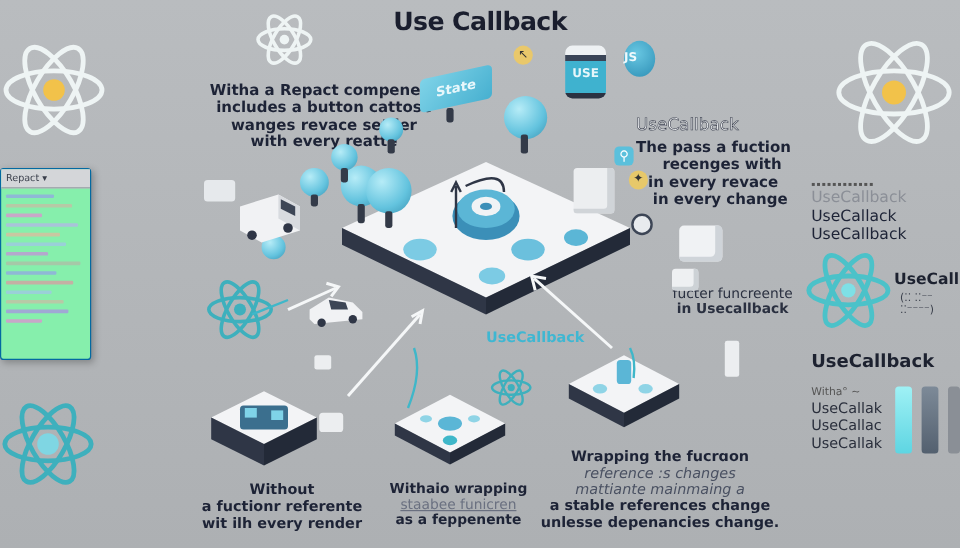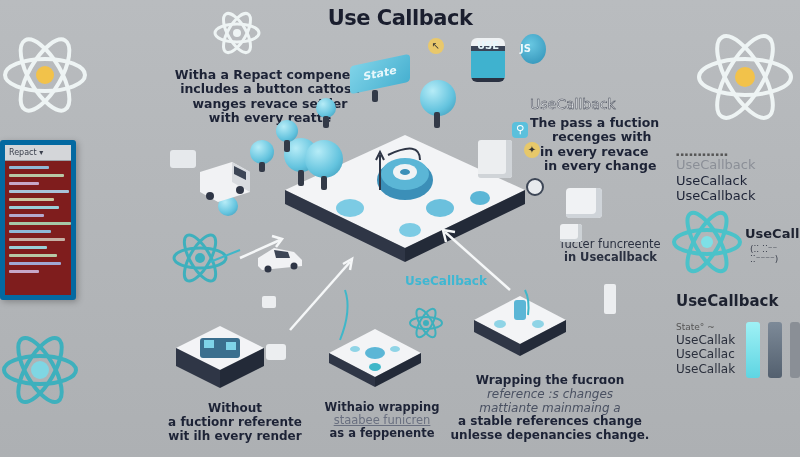--- a/index.html
+++ b/index.html
@@ -29,21 +29,21 @@
 
   .right-list { left: 676px; top: 151px; font-size: 13px; color:#1d2336; line-height: 1.2; }
   .right-list .tiny { font-size: 5px; color:#555; letter-spacing: 1px; }
   .right-list .faded { color:#8b8f97; }
   .right-big { left: 676px; top: 292px; font-size: 15px; font-weight: bold; }
   .right-small-list { left: 676px; top: 322px; font-size: 12px; line-height: 1.2; color:#2a2f3c; }
   .right-mid-label { left: 745px; top: 226px; font-size: 13px; font-weight: bold; }
 
   .code-panel {
     left: 0; top: 140px; width: 76px; height: 160px;
-    background: #7f1d1d; border: 5px solid #0369a1; border-radius: 3px;
+    background: #86efac; border: 1px solid #0369a1; border-radius: 3px;
     box-shadow: 2px 2px 6px rgba(0,0,0,0.25);
   }
   .code-panel .hdr { font-size: 8px; color:#3a3f4b; padding: 3px 4px; border-bottom: 1px solid #9aa0a6; background:#d4d6d9; }
   .code-line { height: 3px; margin: 5px 4px 0; border-radius: 1px; }
 
   .atom { position: absolute; }
   .tree-top { position:absolute; border-radius:50%; background: radial-gradient(circle at 35% 30%, #b6ecf7, #63c3de 60%, #3a93b2); }
   .tree-trunk { position:absolute; width:6px; background:#333a48; border-radius:2px; }
   .bar { position:absolute; border-radius:3px; }
 </style>
@@ -180,21 +180,21 @@
 <div class="abs right-list">
   <div class="tiny">▪▪▪▪▪▪▪▪▪▪▪▪</div>
   <div class="faded">UseCallback</div>
   <div>UseCallack</div>
   <div>UseCallback</div>
 </div>
 <div class="abs right-mid-label">UseCallb</div>
 <div class="abs" style="left:750px;top:245px;font-size:9px;color:#3a3f4b;line-height:1.1">(⁚⁚ ⁚⁚⁻⁻<br>⁚⁚⁻⁻⁻⁻)</div>
 <div class="abs right-big">UseCallback</div>
 <div class="abs right-small-list">
-  <div style="font-size:9px;color:#555">State° ~</div>
+  <div style="font-size:9px;color:#555">Witha° ~</div>
   <div>UseCallak</div>
   <div>UseCallac</div>
   <div>UseCallak</div>
 </div>
 
 <div class="bar" style="left:746px;top:322px;width:14px;height:56px;background:linear-gradient(180deg,#9ff1f5,#5ed5e2)"></div>
 <div class="bar" style="left:768px;top:322px;width:14px;height:56px;background:linear-gradient(180deg,#7d8a98,#53606f)"></div>
 <div class="bar" style="left:790px;top:322px;width:10px;height:56px;background:#8a8f96"></div>
 
 <svg class="abs" style="left:280px;top:130px" width="250" height="140" viewBox="0 0 250 140">
@@ -224,21 +224,21 @@
 <div class="tree-top" style="left:316px;top:98px;width:20px;height:20px"></div>
 <div class="tree-trunk" style="left:323px;top:116px;height:12px"></div>
 <div class="tree-top" style="left:420px;top:80px;width:36px;height:36px"></div>
 <div class="tree-trunk" style="left:434px;top:112px;height:16px"></div>
 <div class="tree-top" style="left:218px;top:196px;width:20px;height:20px"></div>
 
 <div class="abs" style="left:350px;top:60px;width:60px;height:28px;background:linear-gradient(135deg,#7fd3e8,#47b0d0);transform:skewY(-12deg);border-radius:4px;color:#e8f7fb;font-size:11px;font-weight:bold;text-align:center;line-height:28px">State</div>
 <div class="tree-trunk" style="left:372px;top:90px;height:12px"></div>
 
 <div class="abs" style="left:471px;top:38px;width:34px;height:44px;border-radius:6px;background:linear-gradient(180deg,#eef1f3 0 18%,#3a4456 18% 30%,#3fb2cf 30% 90%,#2b3242 90%)">
-  <div style="margin-top:2px;text-align:center;font-size:10px;font-weight:bold;color:#e6f6fa">USE</div>
+  <div style="margin-top:18px;text-align:center;font-size:10px;font-weight:bold;color:#e6f6fa">USE</div>
 </div>
 
 <div class="abs" style="left:520px;top:34px;width:26px;height:30px;border-radius:50%;background:radial-gradient(circle at 40% 35%,#68c7e2,#2e8fb5);color:#eef9fc;font-size:10px;font-weight:bold;line-height:30px">JS</div>
 
 <div class="abs" style="left:428px;top:38px;width:16px;height:16px;border-radius:50%;background:#e9c86b;font-size:10px;text-align:center;line-height:16px;color:#333">↖</div>
 
 <svg class="abs" style="left:196px;top:158px" width="58" height="48" viewBox="0 0 58 48">
   <polygon points="4,14 36,4 54,14 54,34 22,44 4,34" fill="#f1f2f4"></polygon>
   <polygon points="36,4 54,14 54,34 36,24" fill="#d8dbdf"></polygon>
   <polygon points="38,8 50,14 50,22 38,16" fill="#3d4656"></polygon>

